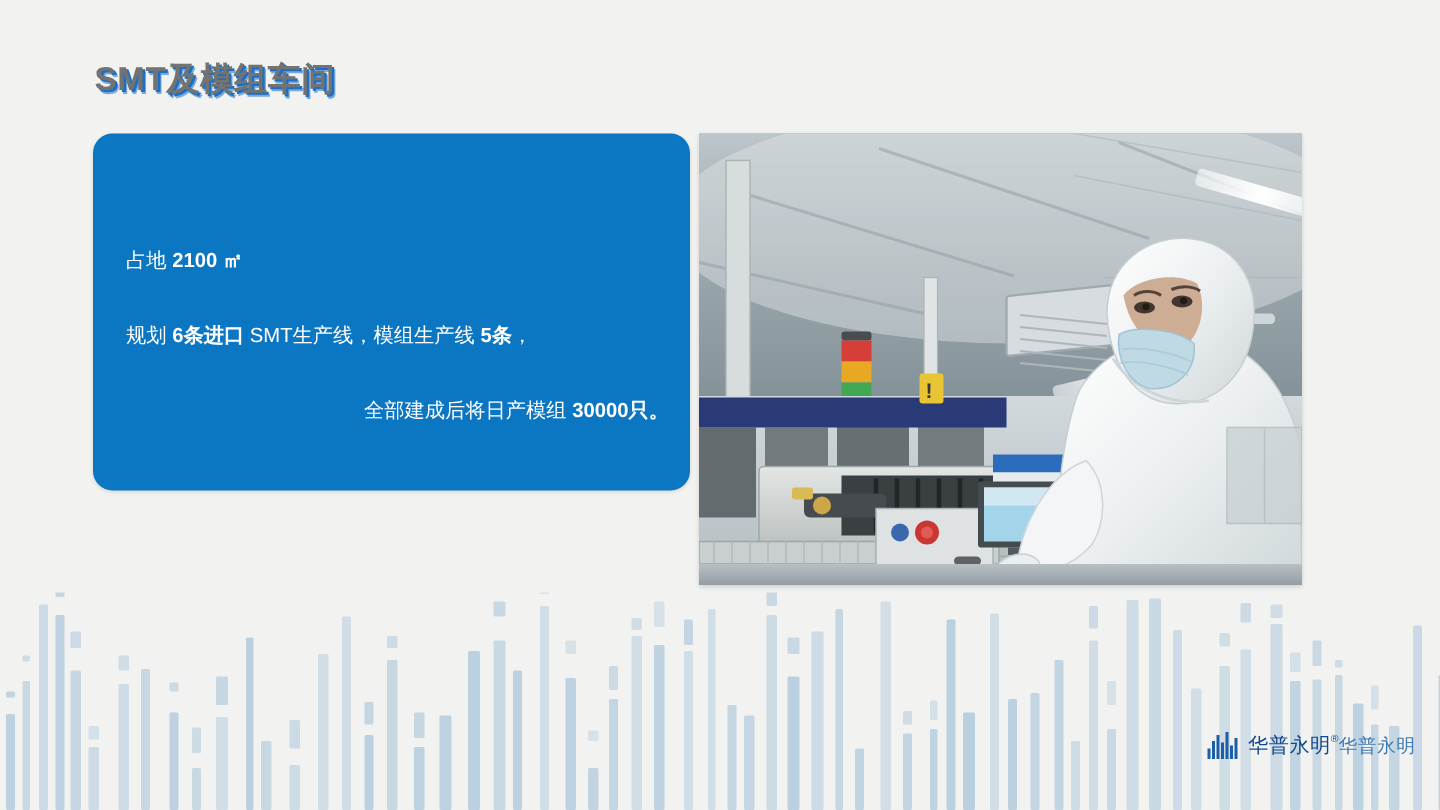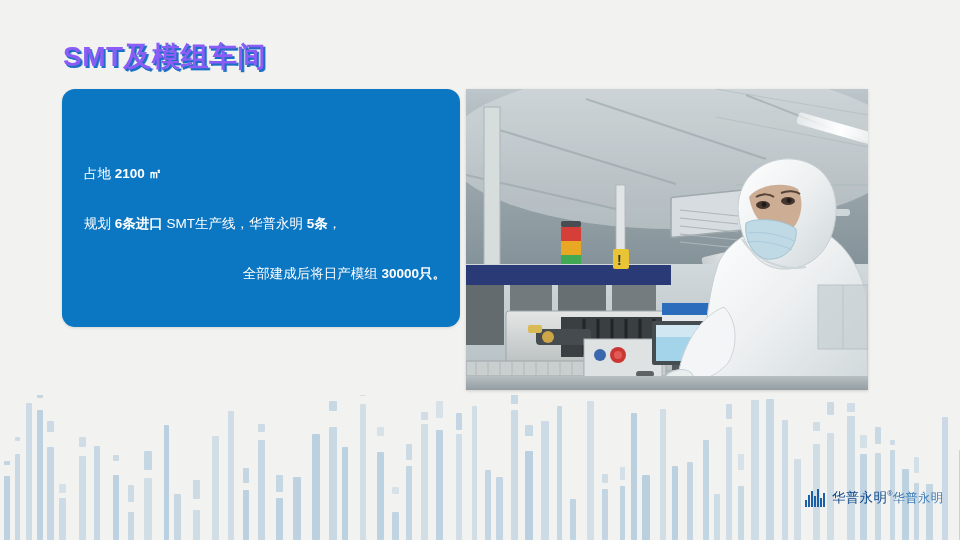--- a/index.html
+++ b/index.html
@@ -33,24 +33,24 @@
     bottom: 0;
     background: #b9cfdf;
     border-radius: 1px;
   }
 
   
   #title {
     position: absolute;
     left: 63px;
     top: 38px;
-    font-size: 28px;
+    font-size: 22px;
     font-weight: bold;
     letter-spacing: 0.5px;
-    color: #8b5cf6;
+    color: #737373;
     text-shadow:
        1.6px 1.6px 0 #1b6fc4,
        2.4px 2.4px 0 rgba(27,111,196,0.55);
     white-space: nowrap;
   }
 
   
   #info-panel {
     position: absolute;
     left: 62px;
@@ -233,21 +233,21 @@
       <div class="deco-bar" style="left: 926px; width: 7px; height: 56px; background: rgb(185, 207, 223); opacity: 0.79;"></div>
       <div class="deco-bar" style="left: 942px; width: 6px; height: 123px; background: rgb(185, 207, 223); opacity: 0.7;"></div>
       <div class="deco-bar" style="left: 959px; width: 5px; height: 90px; background: rgb(185, 207, 223); opacity: 0.86;"></div>
     </div>
 
   <div id="title">SMT及模组车间</div>
 
   <div id="info-panel">
     <div id="info-body">
         <div class="info-line"><span>占地 </span><b>2100 ㎡</b></div>
-        <div class="info-line"><span>规划 </span><b>6条进口</b><span> SMT生产线，华普永明 </span><b>5条</b><span>，</span></div>
+        <div class="info-line"><span>规划 </span><b>6条进口</b><span> SMT生产线，模组生产线 </span><b>5条</b><span>，</span></div>
         <div class="info-line"><span>全部建成后将日产模组 </span><b>30000只。</b></div>
       </div>
   </div>
 
   <div id="photo">
     <svg width="402" height="301" viewBox="0 0 402 301">
       <defs>
         <linearGradient id="ceilingGrad" x1="0" y1="0" x2="0" y2="1">
           <stop offset="0%" stop-color="#b9c3c7"></stop>
           <stop offset="55%" stop-color="#93a0a6"></stop>

